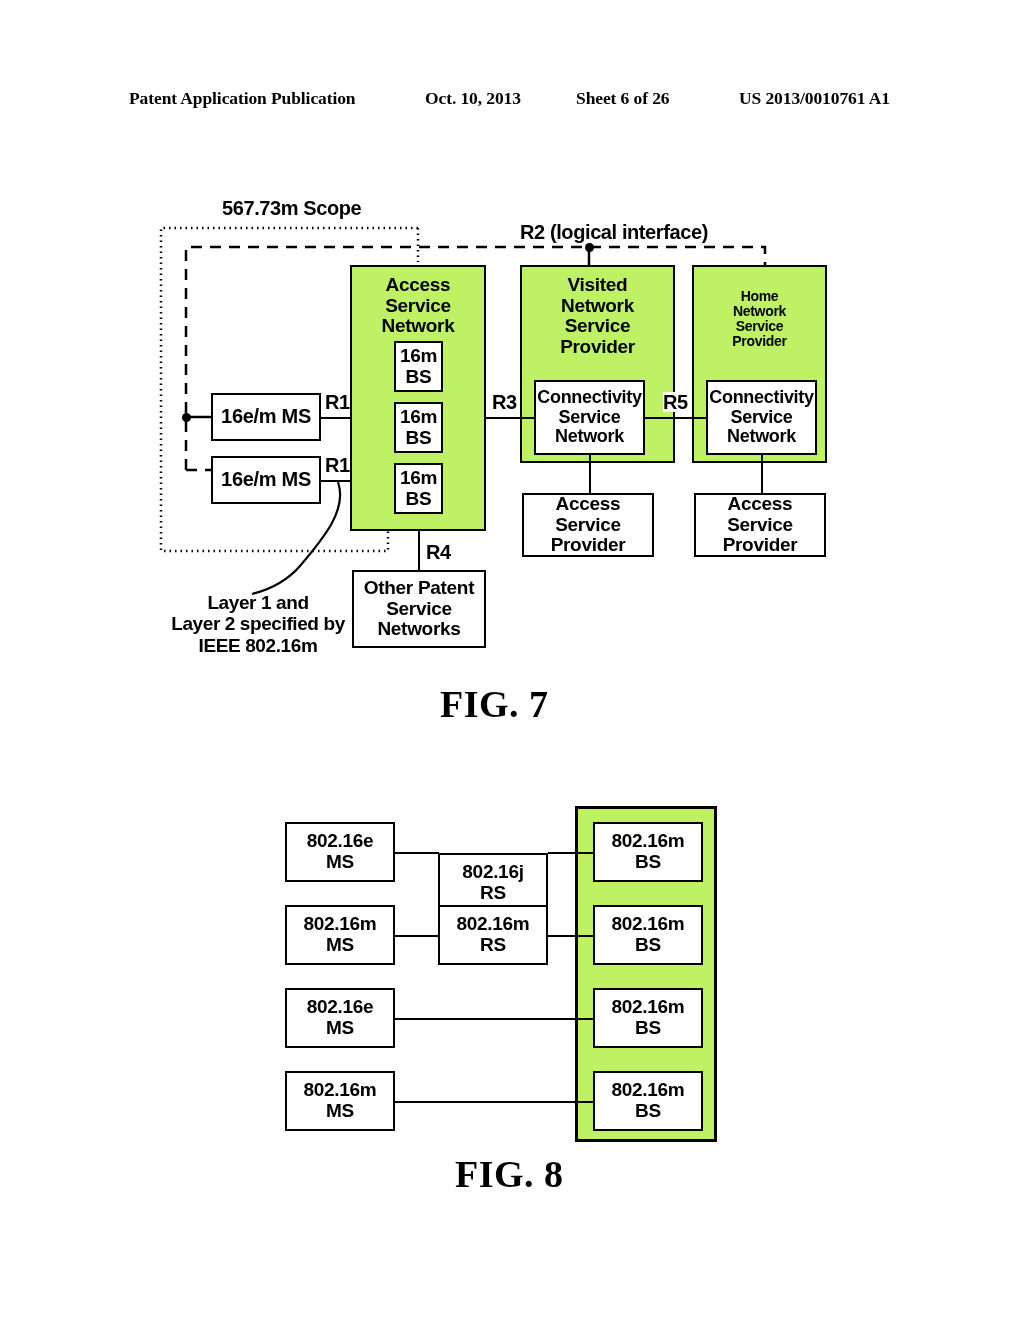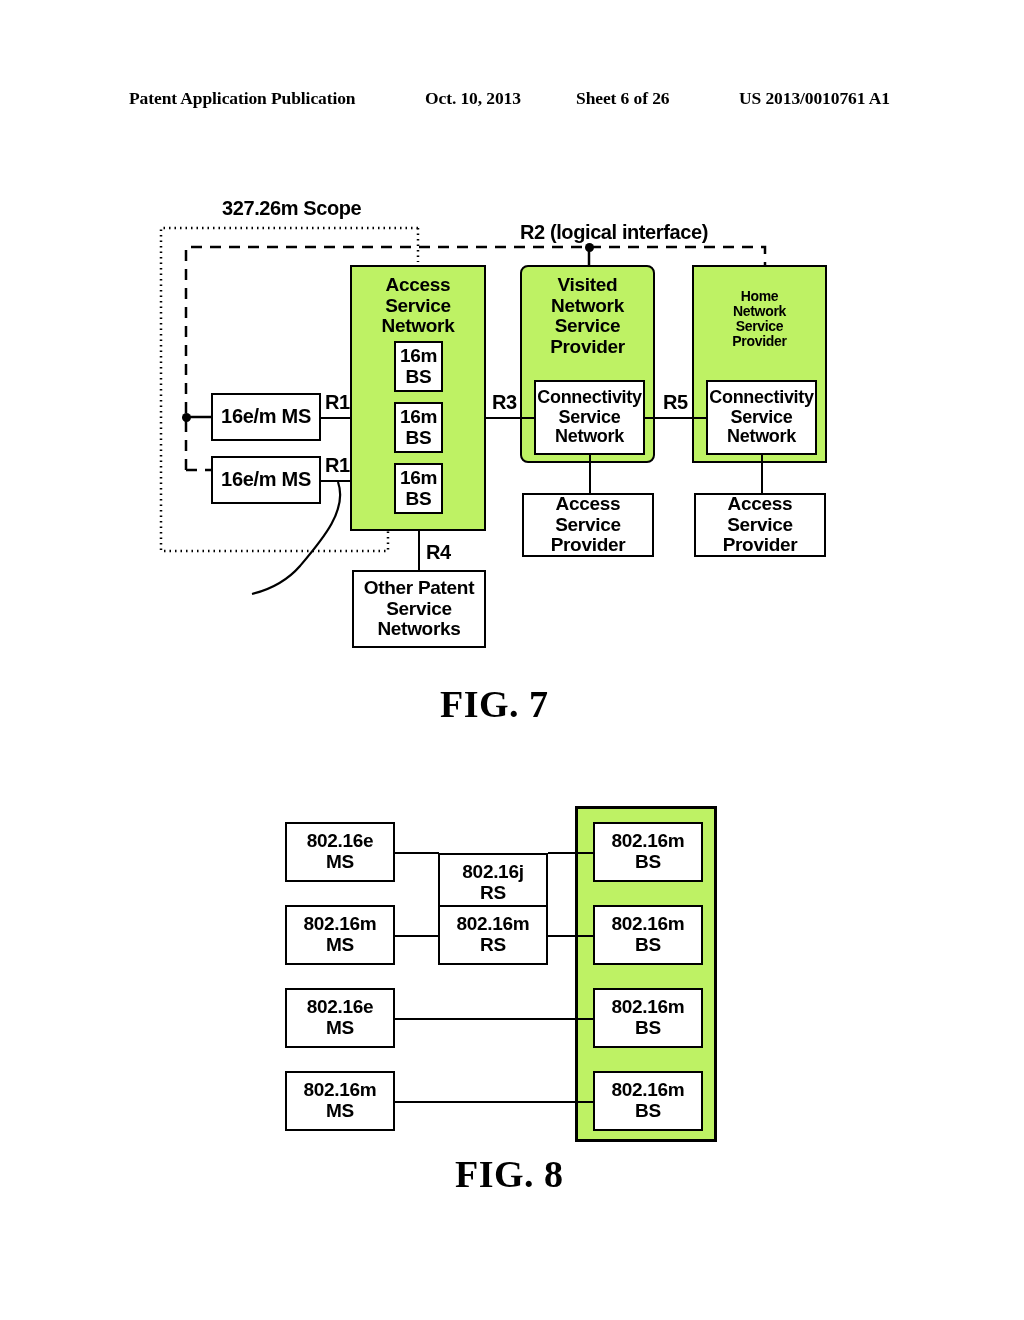--- a/index.html
+++ b/index.html
@@ -129,21 +129,21 @@
   <span class="h-sheet">Sheet 6 of 26</span>
   <span class="h-num">US 2013/0010761 A1</span>
 </div>
 
 <div class="fig" id="fig7" style="left:0; top:0; width:1024px; height:730px;">
 
   <svg class="leader" style="left:0; top:0; width:1024px; height:730px; z-index:1;">
     <polyline points="418,228 161,228 161,551 388,551 388,531" fill="none" stroke="#000" stroke-width="2.5" stroke-dasharray="1.5,4" stroke-linecap="butt"></polyline>
     <polyline points="418,228 418,262" fill="none" stroke="#000" stroke-width="2.5" stroke-dasharray="1.5,4" stroke-linecap="butt"></polyline>
   </svg>
-  <div class="free-label" style="left:222px; top:197px; font-size:20px;">327.26m Scope</div>
+  <div class="free-label" style="left:222px; top:197px; font-size:20px;">567.73m Scope</div>
 
   <svg class="leader" style="left:0; top:0; width:1024px; height:730px; z-index:3;">
     <polyline points="186,470 186,247 765,247 765,265" fill="none" stroke="#000" stroke-width="2.5" stroke-dasharray="11,8" stroke-linecap="butt"></polyline>
     <polyline points="186,470 211,470" fill="none" stroke="#000" stroke-width="2.5" stroke-dasharray="11,8"></polyline>
     <polyline points="186,417 211,417" fill="none" stroke="#000" stroke-width="2.5"></polyline>
     <polyline points="589,247 589,265" fill="none" stroke="#000" stroke-width="2.5"></polyline>
   </svg>
   <div class="dot" style="left:584.5px; top:242.5px;"></div>
   <div class="dot" style="left:181.5px; top:412.5px;"></div>
   <div class="iface-label" style="left:517px; top:222px; padding:0 3px;">R2 (logical interface)</div>
@@ -181,25 +181,28 @@
   <div class="iface-label" style="left:426px; top:542px;">R4</div>
   <div class="nbox" style="left:352px; top:570px; width:134px; height:78px; font-size:19px;">
     <span style="white-space:pre-line;">Other Patent
 Service
 Networks</span>
   </div>
 
   <svg class="leader" style="left:0; top:0; width:1024px; height:730px;">
     <path d="M 338,482 C 348,510 322,540 300,566 C 286,582 268,590 252,594" fill="none" stroke="#000" stroke-width="2.2"></path>
   </svg>
+  <div class="free-label" style="left:163px; top:592px; width:190px; text-align:center; font-size:19px;">Layer 1 and
+Layer 2 specified by
+IEEE 802.16m</div>
 
   <div class="line-h" style="left:486px; top:417px; width:49px;"></div>
   <div class="iface-label" style="left:492px; top:392px;">R3</div>
 
-  <div class="cbox" style="left:520px; top:265px; width:135px; height:198px;border-radius:8px;">
+  <div class="cbox" style="left:520px; top:265px; width:155px; height:198px;">
     <div class="cb-title" style="top:8px; font-size:19px;">Visited
 Network
 Service
 Provider</div>
   </div>
   <div class="nbox thin" style="left:534px; top:380px; width:111px; height:75px; font-size:18px;">
     <span style="white-space:pre-line;">Connectivity
 Service
 Network</span>
   </div>

